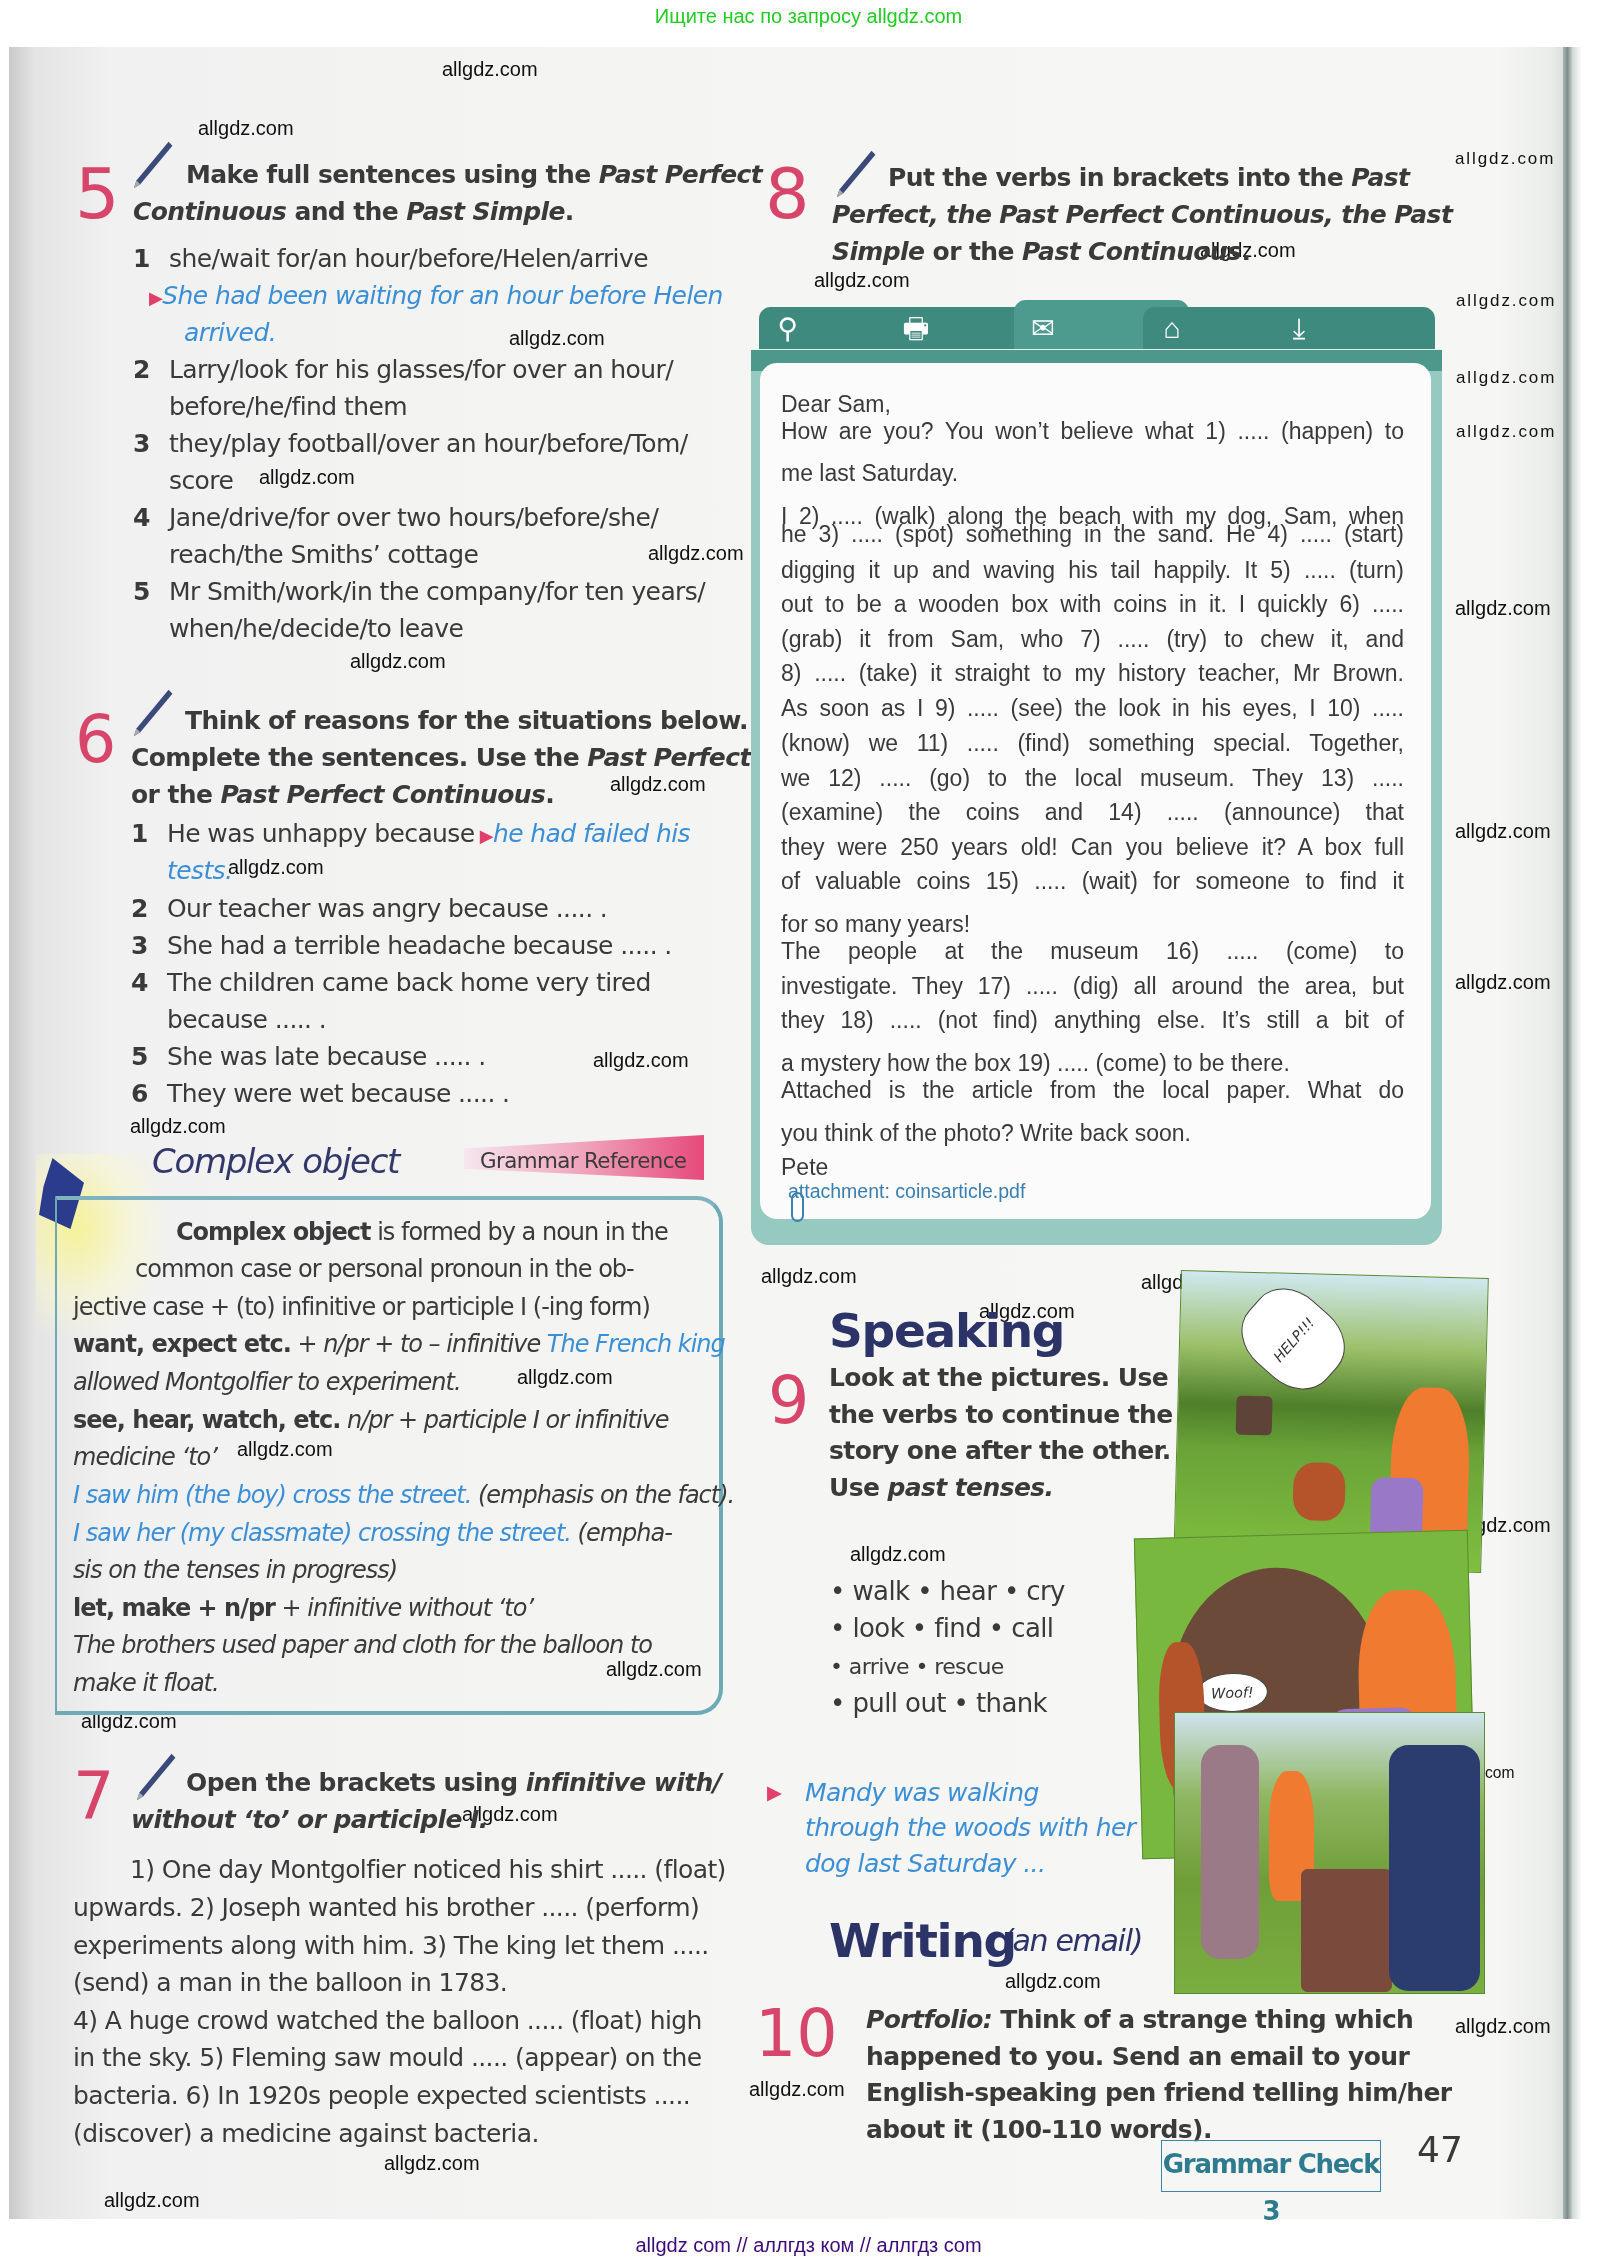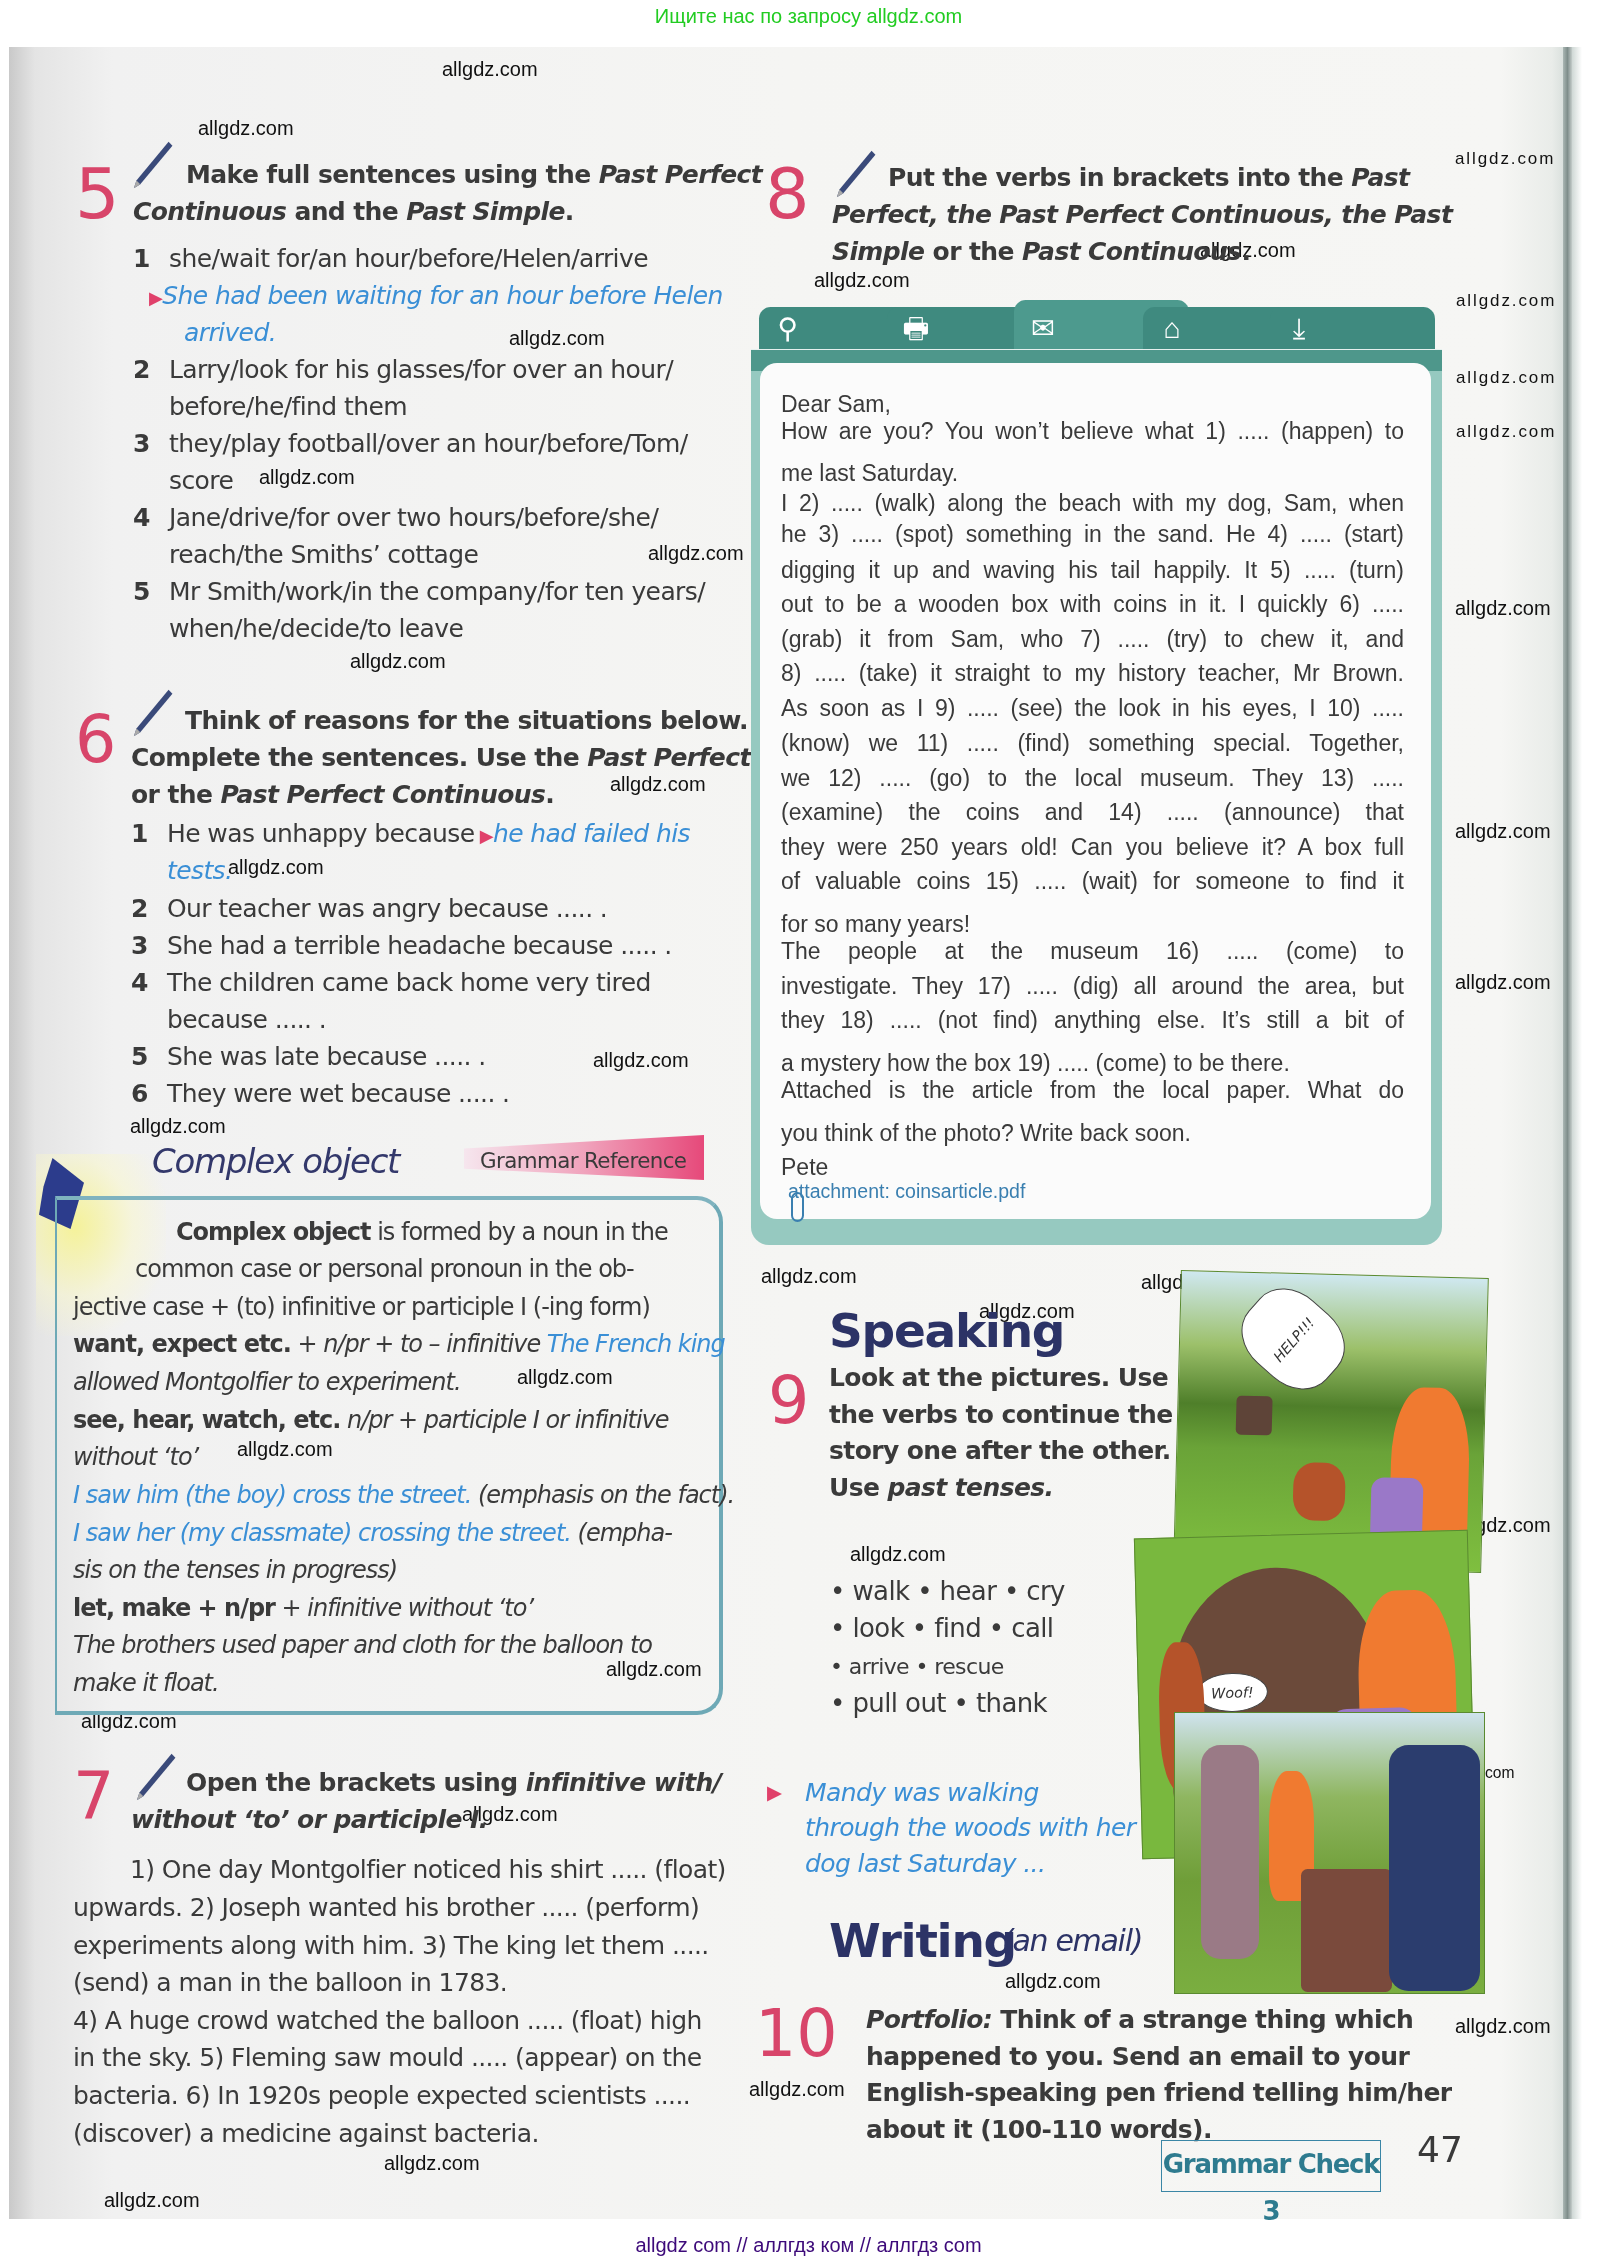--- a/index.html
+++ b/index.html
@@ -155,21 +155,21 @@
 <div class="gram-ref"></div>
 <div class="gram-ref-label">Grammar Reference</div>
 <div class="gram-box"></div>
 
 <div class="gram-text" style="left:176px;top:1213px"><b>Complex object</b><span> is formed by a noun in the</span></div>
 <div class="gram-text" style="left:135px;top:1250px">common case or personal pronoun in the ob-</div>
 <div class="gram-text" style="left:73px;top:1288px">jective case + (to) infinitive or participle I (-ing form)</div>
 <div class="gram-text" style="left:73px;top:1325px"><b>want, expect etc.</b><i> + n/pr + to – infinitive </i><span class="blue">The French king</span></div>
 <div class="gram-text blue" style="left:73px;top:1363px">allowed Montgolfier to experiment.</div>
 <div class="gram-text" style="left:73px;top:1401px"><b>see, hear, watch, etc.</b><i> n/pr + participle I or infinitive</i></div>
-<div class="gram-text" style="left:73px;top:1438px"><i>without ‘to’</i></div>
+<div class="gram-text" style="left:73px;top:1438px"><i>medicine ‘to’</i></div>
 <div class="gram-text" style="left:73px;top:1476px"><span class="blue">I saw him (the boy) cross the street.</span><i> (emphasis on the fact).</i></div>
 <div class="gram-text" style="left:73px;top:1514px"><span class="blue">I saw her (my classmate) crossing the street.</span><i> (empha-</i></div>
 <div class="gram-text" style="left:73px;top:1551px"><i>sis on the tenses in progress)</i></div>
 <div class="gram-text" style="left:73px;top:1589px"><b>let, make + n/pr</b><i> + infinitive without ‘to’</i></div>
 <div class="gram-text blue" style="left:73px;top:1626px">The brothers used paper and cloth for the balloon to</div>
 <div class="gram-text blue" style="left:73px;top:1664px">make it float.</div>
 
 <div class="ex-num" style="left:73px;top:1764px;font-size:65px">7</div>
 <svg class="pen" style="left:133px;top:1751px" viewBox="0 0 70 80">
     <path d="M60 4 L66 10 L16 70 L6 76 L10 64 Z" fill="#3a4a7a"></path>
@@ -212,21 +212,21 @@
   <div class="tab" style="left:519px;width:165px">
       <span class="tab-icon">⤓</span>
     </div>
   <div class="tab-strip"></div>
 </div>
 <div class="email-body"></div>
 
 <div class="email-text" style="top:379px">Dear Sam,</div>
 <div class="email-para" style="top:414px">How are you? You won’t believe what 1) ..... (happen) to</div>
 <div class="email-text" style="top:448px">me last Saturday.</div>
-<div class="email-para" style="top:486px">I 2) ..... (walk) along the beach with my dog, Sam, when</div>
+<div class="email-para" style="top:499px">I 2) ..... (walk) along the beach with my dog, Sam, when</div>
 <div class="email-para" style="top:517px">he 3) ..... (spot) something in the sand. He 4) ..... (start)</div>
 <div class="email-para" style="top:553px">digging it up and waving his tail happily. It 5) ..... (turn)</div>
 <div class="email-para" style="top:587px">out to be a wooden box with coins in it. I quickly 6) .....</div>
 <div class="email-para" style="top:622px">(grab) it from Sam, who 7) ..... (try) to chew it, and</div>
 <div class="email-para" style="top:656px">8) ..... (take) it straight to my history teacher, Mr Brown.</div>
 <div class="email-para" style="top:691px">As soon as I 9) ..... (see) the look in his eyes, I 10) .....</div>
 <div class="email-para" style="top:726px">(know) we 11) ..... (find) something special. Together,</div>
 <div class="email-para" style="top:761px">we 12) ..... (go) to the local museum. They 13) .....</div>
 <div class="email-para" style="top:795px">(examine) the coins and 14) ..... (announce) that</div>
 <div class="email-para" style="top:830px">they were 250 years old! Can you believe it? A box full</div>

